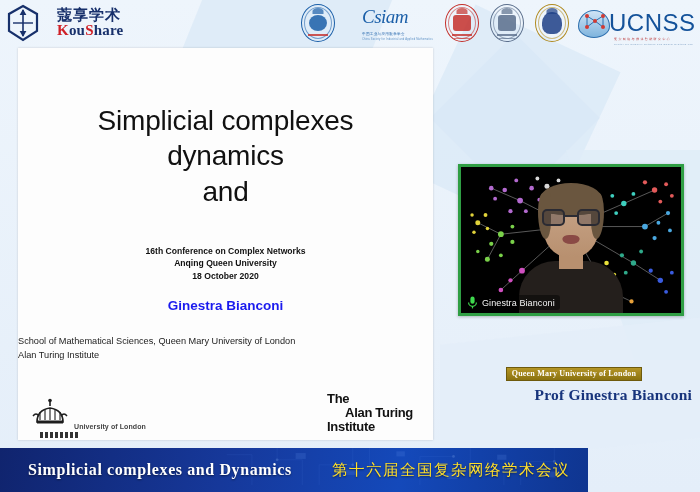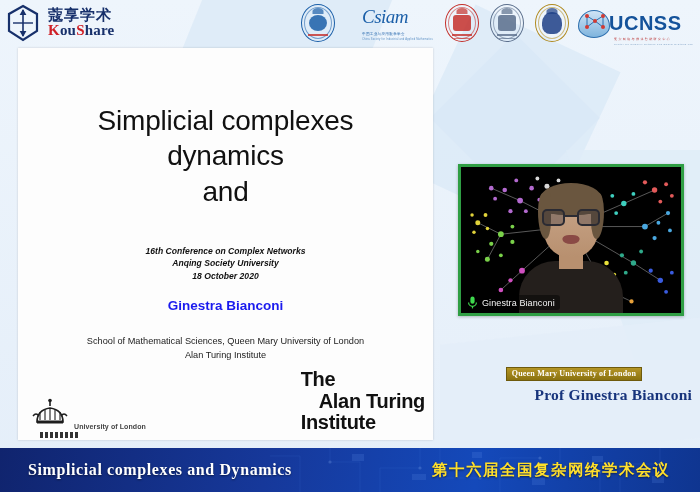--- a/index.html
+++ b/index.html
@@ -27,21 +27,21 @@
   .bg-d { top:330px; left:440px; width:280px; height:120px;
           background:#e3eef9; transform: skewY(-6deg); opacity:.8; }
   .bg-e { top:58px; left:455px; width:120px; height:120px;
           background:#d3e4f5; transform: rotate(45deg); opacity:.6; }
 
   
   .header {
     position:absolute; top:0; left:0; width:700px; height:46px;
     z-index: 5;
   }
-  .brand { position:absolute; left:6px; top:4px; display:flex; align-items:center; gap:8px; }
+  .brand { position:absolute; left:6px; top:4px; display:flex; align-items:center; gap:17px; }
   .brand-mark { width:34px; height:38px; }
   .brand-text { display:flex; flex-direction:column; line-height:1; }
   .brand-cn {
     font-size:15px; font-weight:bold; color:#17306b; letter-spacing:1px;
     font-family:"DejaVu Sans", sans-serif;
   }
   .brand-en { font-size:15px; font-weight:bold; font-family:Liberation Serif, serif;
               letter-spacing:.2px; margin-top:0; }
   .brand-en .r { color:#cf2027; }
   .brand-en .b { color:#17306b; }
@@ -93,22 +93,22 @@
 
   .ucnss { position:relative; width:118px; height:42px; display:flex; align-items:center; }
   .ucnss-badge { position:relative; width:34px; height:34px; }
   .ucnss-dome {
     position:absolute; left:0; top:4px; width:32px; height:28px;
     background:linear-gradient(180deg,#cfe4f6 0%, #7fb4dd 100%);
     border-radius:50% 50% 50% 50% / 58% 58% 42% 42%;
     border:1px solid #2d6fae;
   }
   .ucnss-word {
-    font-family:"Liberation Sans", sans-serif; font-weight:bold;
-    font-size:20px; color:#14529a; letter-spacing:.5px; margin-left:-3px;
+    font-family:"Liberation Sans", sans-serif; font-weight:normal;
+    font-size:24px; color:#14529a; letter-spacing:.5px; margin-left:-3px;
     line-height:1;
   }
   .ucnss-sub {
     position:absolute; left:36px; bottom:3px; font-size:3px;
     color:#b33; letter-spacing:1.4px; white-space:nowrap;
   }
   .ucnss-sub2 {
     position:absolute; left:36px; bottom:-1px; font-size:2.3px;
     color:#7196bd; letter-spacing:.5px; white-space:nowrap;
   }
@@ -120,43 +120,43 @@
     box-shadow:0 0 2px rgba(0,0,0,.18);
   }
   .slide-title {
     margin-top:55px; text-align:center; color:#111;
     font-family:"Liberation Sans", sans-serif;
     font-size:28px; line-height:1.26; font-weight:400;
     letter-spacing:-.2px;
   }
   .conf-block {
     margin-top:36px; text-align:center; color:#111;
-    font-size:8.6px; font-weight:bold; line-height:1.45;font-style:italic;
+    font-size:8.6px; font-weight:bold; line-height:1.45;
   }
   .speaker {
     margin-top:16px; text-align:center;
     color:#1a1aee; font-size:13.5px; font-weight:bold;
   }
   .affil {
-    margin-top:22px; text-align:center; color:#222;
+    margin-top:22px; color:#222;
     font-size:9.2px; line-height:1.5;
   }
 
   .slide-logos{ position:absolute; left:0; bottom:4px; width:415px; height:66px; }
   .qm { position:absolute; left:14px; bottom:4px; display:flex; align-items:flex-end; gap:6px; }
   .qm-crown { width:36px; height:30px; }
   .qm-text { display:flex; flex-direction:column; line-height:1; padding-bottom:2px; }
   .qm-main { font-size:21px; color:#2b2b2b; font-family:"Liberation Sans", sans-serif; letter-spacing:-.4px;}
   .qm-sub  { font-size:7px; color:#444; margin-top:2px; font-weight:bold; letter-spacing:.1px;}
   .qm-bar  { position:absolute; left:8px; bottom:-6px; width:40px; height:6px;
              background:repeating-linear-gradient(90deg,#333 0 3px,#fff 3px 5px); }
   .ati {
-    position:absolute; right:8px; bottom:2px; text-align:left;
+    position:absolute; right:20px; bottom:2px; text-align:left;
     font-family:"Liberation Sans", sans-serif; font-weight:bold;
-    color:#111; font-size:20px; line-height:1.08; letter-spacing:-.3px;
+    color:#111; font-size:13px; line-height:1.08; letter-spacing:-.3px;
   }
   .ati .l2 { padding-left:18px; }
 
   
   .video-wrap {
     position:absolute; left:458px; top:164px; width:226px; height:152px;
     border:3px solid #2f9e44; background:#000; z-index:6;
     box-shadow:0 1px 3px rgba(0,0,0,.25);
   }
   .video-inner { position:absolute; inset:0; overflow:hidden; background:#000; }
@@ -211,34 +211,34 @@
     font-size:8px; padding:1.5px 5px; letter-spacing:.2px;
     border:1px solid #6e5a0c;
   }
   .pres-name {
     margin-top:5px; color:#17347c; font-family:"Liberation Serif", serif;
     font-weight:bold; font-size:15.5px; letter-spacing:.2px;text-align:right;
   }
 
   
   .banner {
-    position:absolute; left:0; bottom:0; width:700px; height:44px;
+    position:absolute; left:0; bottom:0; width:588px; height:44px;
     background:linear-gradient(100deg,#10246e 0%,#16389a 38%,#1449ba 68%,#0f3590 100%);
     overflow:hidden; z-index:7;
   }
   .banner-circuit { position:absolute; inset:0; opacity:.35; }
   .banner-left {
     position:absolute; left:28px; top:50%; transform:translateY(-50%);
     color:#ffffff; font-family:"Liberation Serif", serif; font-weight:bold;
     font-size:16px; letter-spacing:.6px;
     text-shadow:0 1px 2px rgba(0,0,0,.5);
   }
   .banner-right {
-    position:absolute; right:30px; top:50%; transform:translateY(-50%);
-    color:#ffdf2b; font-family:"DejaVu Sans", sans-serif; font-weight:bold;
+    position:absolute; right:18px; top:50%; transform:translateY(-50%);
+    color:#ffdf2b; font-family:"DejaVu Sans", sans-serif; font-weight:normal;
     font-size:15.5px; letter-spacing:1.5px;
     text-shadow:0 1px 2px rgba(0,0,0,.55);
   }
 </style>
 </head>
 <body>
 
 <div id="app">
 
   <div class="bg-shape bg-a"></div>
@@ -332,21 +332,21 @@
   <div class="slide">
 
     <div class="slide-title">
       <div>Simplicial complexes</div>
       <div>dynamics</div>
       <div>and</div>
     </div>
 
     <div class="conf-block">
       <div>16th Conference on Complex Networks</div>
-      <div>Anqing Society University</div>
+      <div>Anqing Queen University</div>
       <div>18 October 2020</div>
     </div>
 
     <div class="speaker">Ginestra Bianconi</div>
 
     <div class="affil">
       <div>School of Mathematical Sciences, Queen Mary University of London</div>
       <div>Alan Turing Institute</div>
     </div>
 

